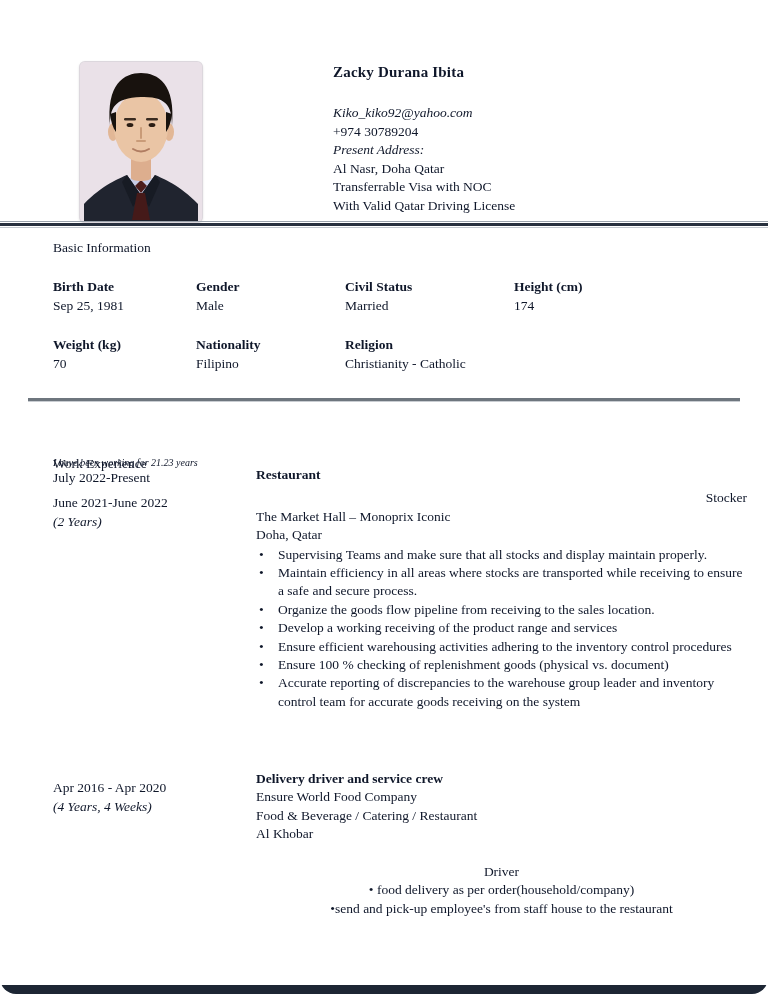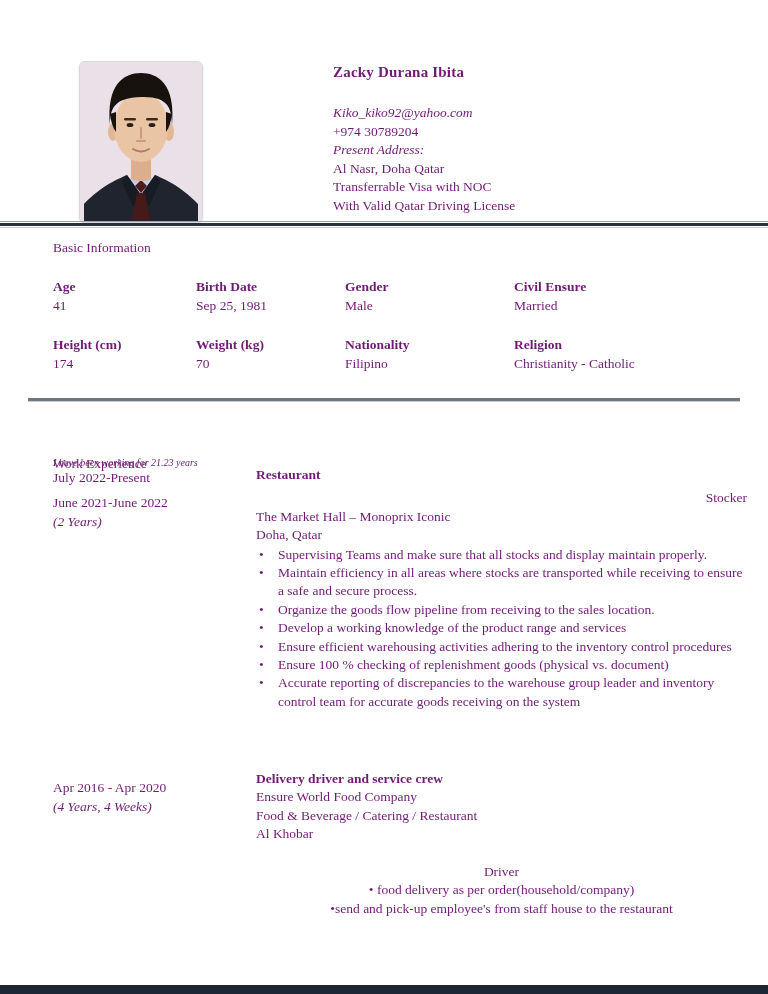--- a/index.html
+++ b/index.html
@@ -1,22 +1,23 @@
 <!DOCTYPE html>
 <html><head>
 <meta charset="utf-8">
 <style>
   html,body{margin:0;padding:0;background:#ffffff;}
   .page{
     position:relative;
     width:768px;height:994px;
     background:#ffffff;
     font-family:"Liberation Serif", serif;
-    color:#701a75;
+    color:#0f172a;
     overflow:hidden;
+    border-radius:16px;
   }
   
   .photo{
     position:absolute;left:80px;top:62px;width:122px;height:160px;
     border-radius:5px;overflow:hidden;background:#ece4ea;
     box-shadow:0 0 0 1px #dcd7dd, 0 1px 3px rgba(0,0,0,.25);
   }
   .photo svg{display:block;filter:blur(.5px);}
   .header-text{position:absolute;left:333px;top:64px;}
   .name{font-weight:bold;font-size:15px;letter-spacing:.2px;}
@@ -121,33 +122,29 @@
 
   <div class="rule-top">
     <div class="thin"></div>
       <div class="thick"></div>
       <div class="shadow"></div>
   </div>
 
   <div class="section-title basic-title">Basic Information</div>
   <div class="basic-grid">
     <div class="cell">
-      <div class="label">Age</div>
-      <div class="value">41</div>
-    </div>
-    <div class="cell">
       <div class="label">Birth Date</div>
       <div class="value">Sep 25, 1981</div>
     </div>
     <div class="cell">
       <div class="label">Gender</div>
       <div class="value">Male</div>
     </div>
     <div class="cell">
-      <div class="label">Civil Ensure</div>
+      <div class="label">Civil Status</div>
       <div class="value">Married</div>
     </div>
     <div class="cell">
       <div class="label">Height (cm)</div>
       <div class="value">174</div>
     </div>
     <div class="cell">
       <div class="label">Weight (kg)</div>
       <div class="value">70</div>
     </div>
@@ -174,21 +171,21 @@
     </div>
     <div class="job-right">
       <div class="job-title">Restaurant</div>
       <div class="job-title2">Stocker</div>
       <div>The Market Hall – Monoprix Iconic</div>
       <div>Doha, Qatar</div>
       <ul class="bullets">
         <li>Supervising Teams and make sure that all stocks and display maintain properly.</li>
         <li>Maintain efficiency in all areas where stocks are transported while receiving to ensure a safe and secure process.</li>
         <li>Organize the goods flow pipeline from receiving to the sales location.</li>
-        <li>Develop a working knowledge of the product range and services</li>
+        <li>Develop a working receiving of the product range and services</li>
         <li>Ensure efficient warehousing activities adhering to the inventory control procedures</li>
         <li>Ensure 100 % checking of replenishment goods (physical vs. document)</li>
         <li>Accurate reporting of discrepancies to the warehouse group leader and inventory control team for accurate goods receiving on the system</li>
       </ul>
     </div>
   </div>
 
   <div class="job job2">
     <div class="job-left">
       <div class="date1">Apr 2016 - Apr 2020</div>

